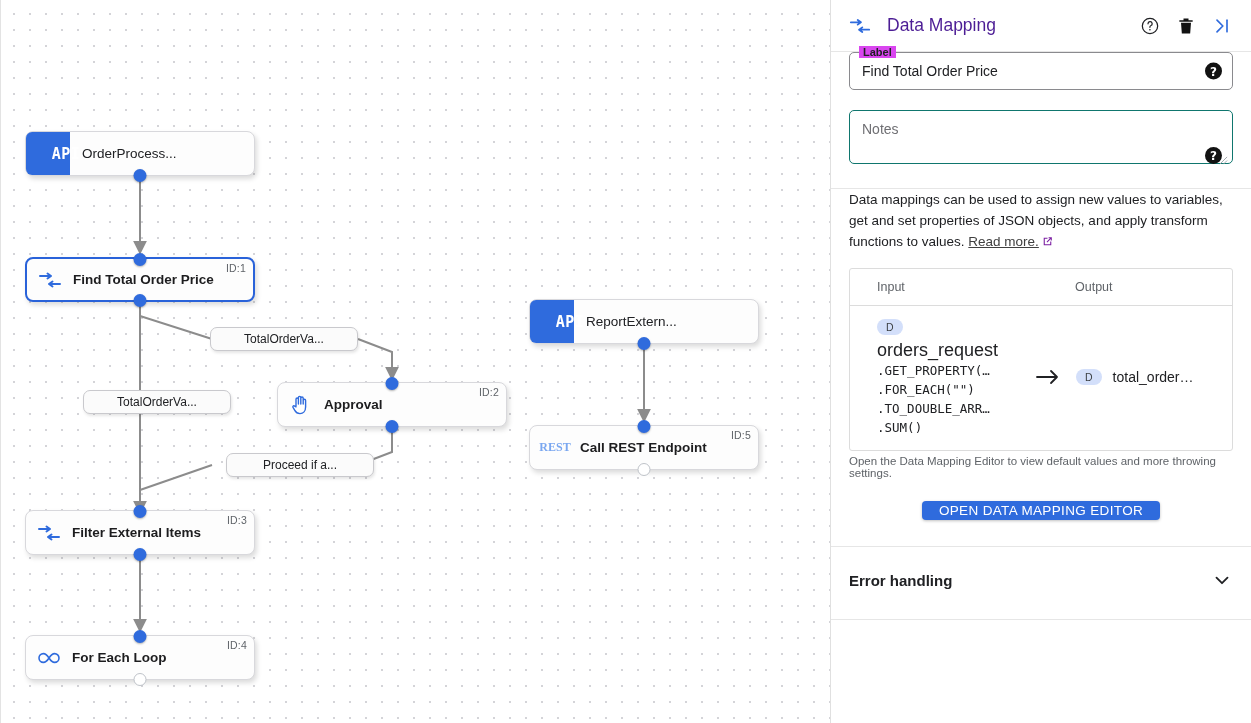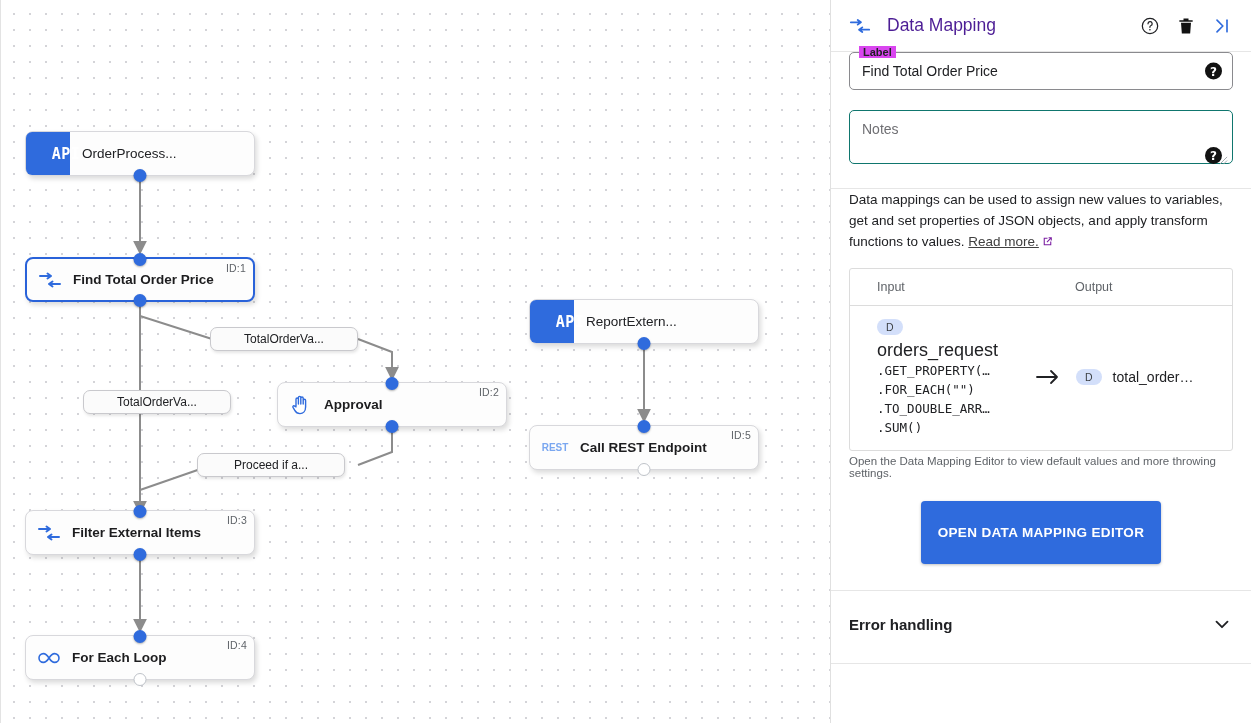--- a/index.html
+++ b/index.html
@@ -45,22 +45,22 @@
     border-radius: 6px 0 0 6px;
     color: #fff;
     display: flex; align-items: center; justify-content: center;
     font-family: "DejaVu Sans Mono", monospace;
     font-size: 15px; font-weight: 700; letter-spacing: .5px; padding-left: 36px;
   }
   .node-rest-badge {
     width: 50px; align-self: stretch;
     display: flex; align-items: center; justify-content: center;
     color: #7aa7f0;
-    font-family: Liberation Sans, sans-serif;
-    font-size: 10px; font-weight: 700;
+    font-family: Liberation Serif, serif;
+    font-size: 12px; font-weight: 700;
   }
   .node-icon {
     width: 46px; align-self: stretch;
     display: flex; align-items: center; justify-content: center;
     color: #2f6bdd;
   }
   .node-label {
     font-size: 13.5px; color: #1d1d1f; font-weight: 600;
     white-space: nowrap; padding-right: 10px;
   }
@@ -185,22 +185,22 @@
     font-family: "DejaVu Sans Mono", monospace;
     font-size: 12.5px; color: #202124; line-height: 19px;
     white-space: nowrap;
   }
   .out-name { font-size: 14px; color: #202124; }
   .map-note { font-size: 11.5px; color: #5f6368; margin-top: 4px; }
   .btn-wrap { display: flex; justify-content: center; margin: 22px 0 20px 0; }
   .btn-primary {
     background: #2f6bdd; color: #fff;
     border: none; border-radius: 4px;
-    padding: 24px 17px;
-    font-size: 13.5px; font-weight: 700; letter-spacing: .35px;
+    padding: 2px 17px;
+    font-size: 13.5px; font-weight: 400; letter-spacing: .35px;
     font-family: "Liberation Sans", sans-serif;
     cursor: pointer;
     box-shadow: 0 1px 3px rgba(0,0,0,0.25);
   }
 </style>
 </head>
 <body>
 
 <div id="app">
 
@@ -301,21 +301,21 @@
       <div class="port top"></div>
       <div class="port bottom hollow"></div>
     </div>
 
     <div class="edge-label" style="left:210px; top:327px; width:148px; height:24px;">
       <span>TotalOrderVa...</span>
     </div>
     <div class="edge-label" style="left:83px; top:390px; width:148px; height:24px;">
       <span>TotalOrderVa...</span>
     </div>
-    <div class="edge-label" style="left:197px; top:453px; width:148px; height:24px;">
+    <div class="edge-label" style="left:226px; top:453px; width:148px; height:24px;">
       <span>Proceed if a...</span>
     </div>
   </div>
 
   <div class="panel">
 
     <div class="panel-header">
       <span class="panel-header-icon">
         <svg width="22" height="16" viewBox="0 0 24 16" fill="none">
           <path d="M2 4 H13 M9.5 1.5 L13 4 L9.5 6.5" stroke="#2f6bdd" stroke-width="2" stroke-linecap="round" stroke-linejoin="round"></path>

